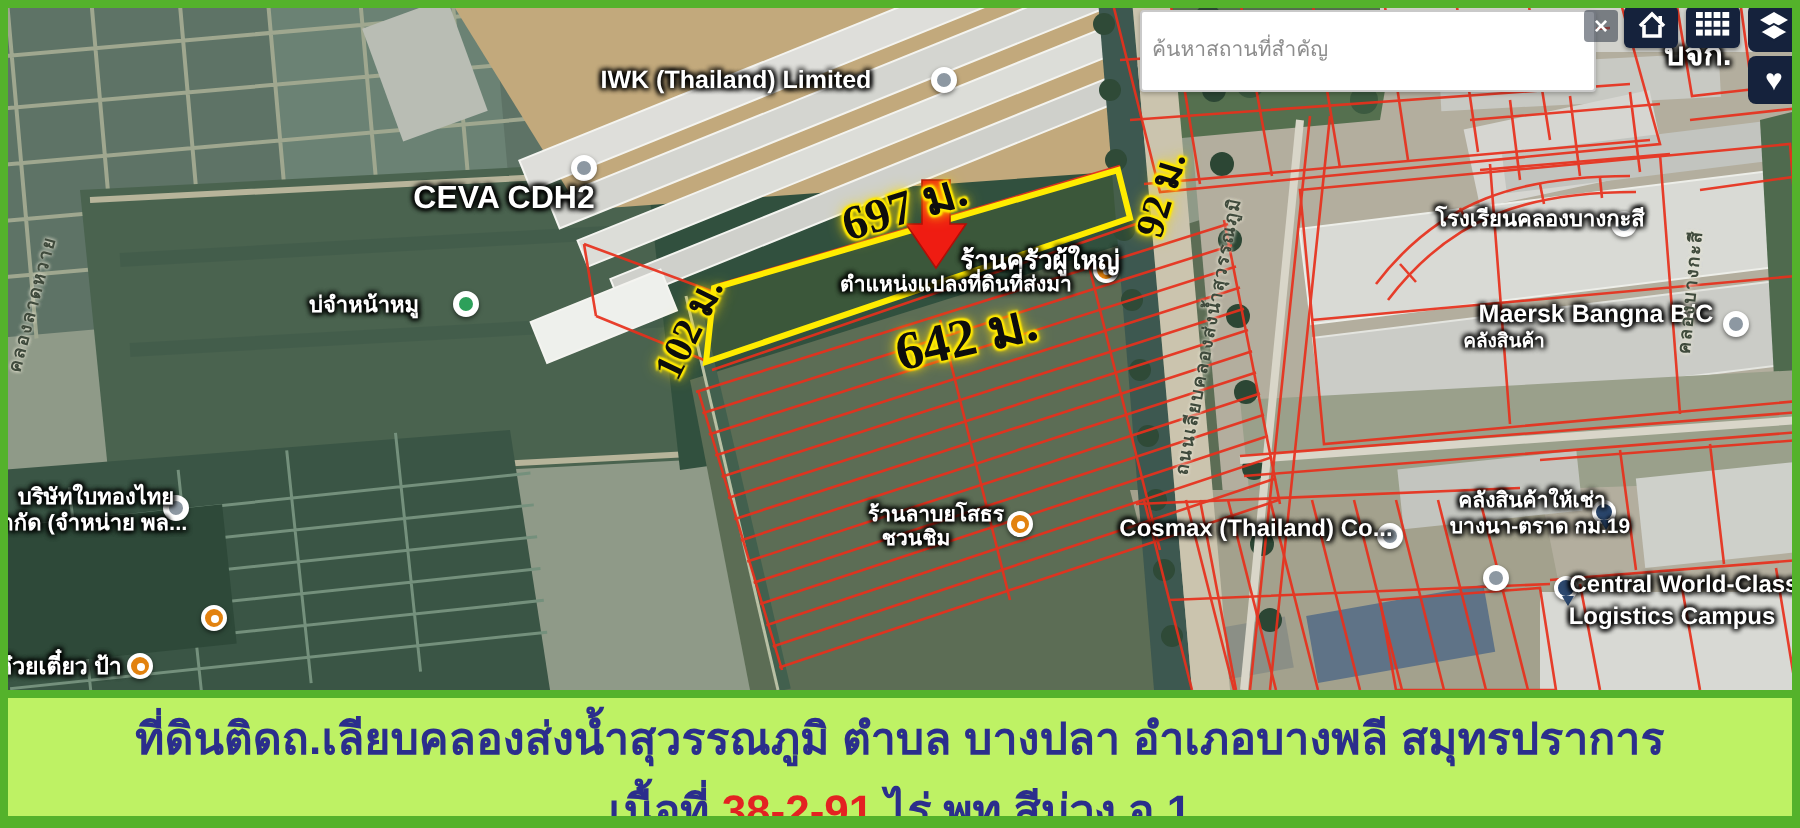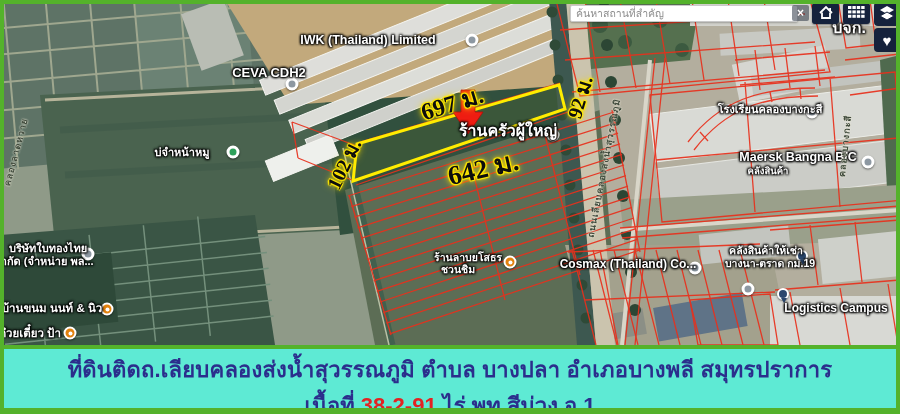--- a/index.html
+++ b/index.html
@@ -27,39 +27,39 @@
   .mk-green{background:#2da05a;}
   .mk-orange{background:#e2820f;border-width:2px;}
   .mk-orange::after{content:"";position:absolute;left:2.5px;top:2.5px;width:4px;height:4px;
       border-radius:50%;background:#fff;}
   .mk-pin{background:#2c486e;border-width:2px;width:12px;height:12px;}
   .mk-pin::after{content:"";position:absolute;left:1.5px;top:8px;border:3px solid transparent;
       border-top:5px solid #2c486e;}
   
   .searchbar{position:absolute;left:570px;top:5px;z-index:20;display:flex;align-items:center;}
   .searchbar input{width:216px;height:15px;border:1px solid #c9c9c9;border-radius:2px;
-      font-size:10.5px;padding:0 5px;color:#333;outline:none;
+      font-size:10.5px;padding:12px 5px;color:#333;outline:none;
       font-family:Liberation Mono, monospace;box-shadow:0 1px 2px rgba(0,0,0,.25);}
   .searchbar input::placeholder{color:#8d8d8d;}
   .clearbtn{position:absolute;left:792px;top:5px;width:17px;height:16px;z-index:20;
       background:rgba(45,55,70,.55);border:none;border-radius:2px;color:#fff;
       font-size:12px;line-height:14px;font-weight:bold;padding:0;cursor:pointer;}
   .tbtn{position:absolute;top:3px;width:27px;height:21px;background:#15223c;border:none;
       border-radius:3px;z-index:20;display:flex;align-items:center;justify-content:center;
       cursor:pointer;box-shadow:0 1px 2px rgba(0,0,0,.4);}
   .tbtn.home{left:812px;}
   .tbtn.grid{left:843px;}
   .sidebtn{position:absolute;left:874px;width:26px;height:24px;background:#15223c;border:none;
       border-radius:4px 0 0 4px;z-index:20;display:flex;align-items:center;justify-content:center;
       cursor:pointer;}
   .sidebtn.layers{top:2px;}
   .sidebtn.fav{top:28px;color:#fff;font-size:15px;line-height:15px;}
   
   .greenline{position:absolute;left:0;top:345px;width:900px;height:4px;background:#54b22b;z-index:55;}
-  .caption{position:absolute;left:0;top:349px;width:900px;height:59px;background:#5eead4;
+  .caption{position:absolute;left:0;top:349px;width:900px;height:59px;background:#bef264;
       z-index:50;text-align:center;color:#2b2e8c;font-weight:bold;}
   .cap1{font-size:22px;margin-top:3px;letter-spacing:.2px;}
   .cap2{font-size:22px;margin-top:1px;}
   .cap2 .red{color:#e32222;}
 </style>
 </head>
 <body>
 
 <div class="stage">
   <div class="map">
@@ -214,35 +214,36 @@
         <div class="mk mk-white" style="left: 868px; top: 162px; transform: translate(-50%, -50%);"></div>
         <div class="mk mk-white" style="left: 695px; top: 268px; transform: translate(-50%, -50%);"></div>
         <div class="mk mk-white" style="left: 748px; top: 289px; transform: translate(-50%, -50%);"></div>
         <div class="mk mk-pin" style="left: 802px; top: 256px; transform: translate(-50%, -50%);"></div>
         <div class="mk mk-pin" style="left: 783px; top: 294px; transform: translate(-50%, -50%);"></div>
       </div>
 
     <div class="layer">
 
     <div class="maplabel poi" style="left: 368px; top: 40px; font-size: 12.5px; transform: translate(-50%, -50%);">IWK (Thailand) Limited</div>
-        <div class="maplabel poi" style="left: 252px; top: 72px; font-size: 13px; transform: translate(-50%, -50%); margin-left: 17px;">CEVA CDH2</div>
+        <div class="maplabel poi" style="left: 252px; top: 100px; font-size: 16px; transform: translate(-50%, -50%);">CEVA CDH2</div>
         <div class="maplabel poi" style="left: 182px; top: 152px; font-size: 11px; transform: translate(-50%, -50%);">บ่จำหน้าหมู</div>
         <div class="maplabel poi" style="left: 40px; top: 248px; font-size: 11px; transform: translate(-50%, -50%); padding-left: 16px;">บริษัทใบทองไทย</div>
         <div class="maplabel poi" style="left: 44px; top: 261px; font-size: 11px; transform: translate(-50%, -50%);">จำกัด (จำหน่าย พล...</div>
-        <div class="maplabel poi" style="left: 52px; top: 308px; font-size: 11.5px; transform: translate(-50%, -50%);">บ้านขนม นนท์ &amp; นิว</div>
         <div class="maplabel poi" style="left: 30px; top: 333px; font-size: 11.5px; transform: translate(-50%, -50%);">ก๋วยเตี๋ยว ป้า</div>
-        <div class="maplabel poi" style="left: 508px; top: 130px; font-size: 16px; transform: translate(-50%, -50%);">ร้านครัวผู้ใหญ่</div>
+        <div class="maplabel poi" style="left: 520px; top: 130px; font-size: 13px; transform: translate(-50%, -50%);">ร้านครัวผู้ใหญ่</div>
+        <div class="maplabel poi" style="left: 478px; top: 142px; font-size: 10.5px; transform: translate(-50%, -50%);">ตำแหน่งแปลงที่ดินที่ส่งมา</div>
         <div class="maplabel poi" style="left: 468px; top: 257px; font-size: 10.5px; transform: translate(-50%, -50%);">ร้านลาบยโสธร</div>
         <div class="maplabel poi" style="left: 458px; top: 269px; font-size: 10.5px; transform: translate(-50%, -50%);">ชวนชิม</div>
         <div class="maplabel poi" style="left: 770px; top: 109px; font-size: 11px; transform: translate(-50%, -50%);">โรงเรียนคลองบางกะสี</div>
         <div class="maplabel poi" style="left: 798px; top: 157px; font-size: 12.5px; transform: translate(-50%, -50%);">Maersk Bangna B/C</div>
-        <div class="maplabel poi" style="left: 768px; top: 170px; font-size: 9.5px; transform: translate(-50%, -50%); font-family: Liberation Mono, monospace;">คลังสินค้า</div>
+        <div class="maplabel poi" style="left: 752px; top: 170px; font-size: 9.5px; transform: translate(-50%, -50%); font-family: Liberation Mono, monospace;">คลังสินค้า</div>
         <div class="maplabel poi" style="left: 628px; top: 264px; font-size: 12px; transform: translate(-50%, -50%);">Cosmax (Thailand) Co...</div>
         <div class="maplabel poi" style="left: 766px; top: 250px; font-size: 10.5px; transform: translate(-50%, -50%);">คลังสินค้าให้เช่า</div>
         <div class="maplabel poi" style="left: 770px; top: 263px; font-size: 10.5px; transform: translate(-50%, -50%);">บางนา-ตราด กม.19</div>
+        <div class="maplabel poi" style="left: 842px; top: 292px; font-size: 12px; transform: translate(-50%, -50%);">Central World-Class</div>
         <div class="maplabel poi" style="left: 836px; top: 308px; font-size: 12px; transform: translate(-50%, -50%); text-align: center;">Logistics Campus</div>
         <div class="maplabel poi" style="left: 849px; top: 27px; font-size: 16px; transform: translate(-50%, -50%);">บจก.</div>
         <div class="maplabel road" style="left: 604px; top: 168px; font-size: 9px; transform: translate(-50%, -50%) rotate(-79deg);">ถนนเลียบคลองส่งน้ำสุวรรณภูมิ</div>
         <div class="maplabel road" style="left: 845px; top: 146px; font-size: 9px; transform: translate(-50%, -50%) rotate(-84deg);">คลองบางกะสี</div>
         <div class="maplabel road" style="left: 16px; top: 152px; font-size: 9px; transform: translate(-50%, -50%) rotate(-75deg);">คลองลาดหวาย</div>
         <div class="maplabel measure" style="left: 452px; top: 103px; font-size: 24px; transform: translate(-50%, -50%) rotate(-17deg);">697 ม.</div>
         <div class="maplabel measure" style="left: 483px; top: 168px; font-size: 27px; transform: translate(-50%, -50%) rotate(-13deg);">642 ม.</div>
         <div class="maplabel measure" style="left: 344px; top: 164px; font-size: 20px; transform: translate(-50%, -50%) rotate(-64deg);">102 ม.</div>
         <div class="maplabel measure" style="left: 580px; top: 97px; font-size: 20px; transform: translate(-50%, -50%) rotate(-73deg);">92 ม.</div>
       </div>

